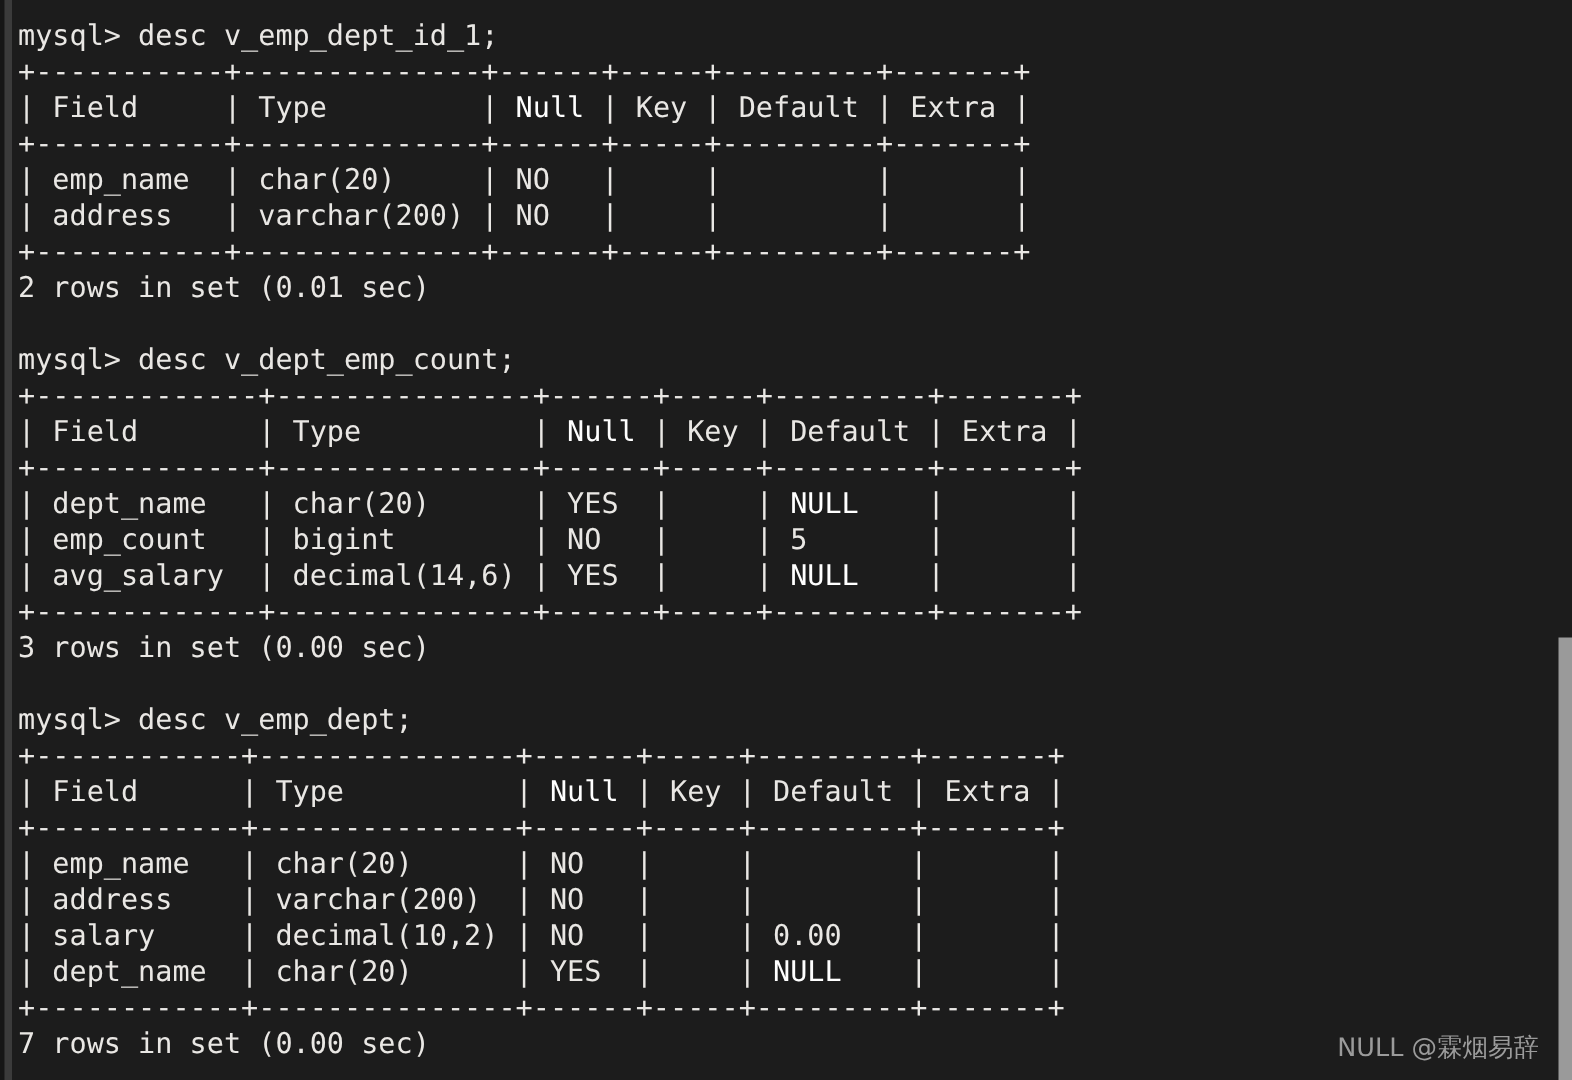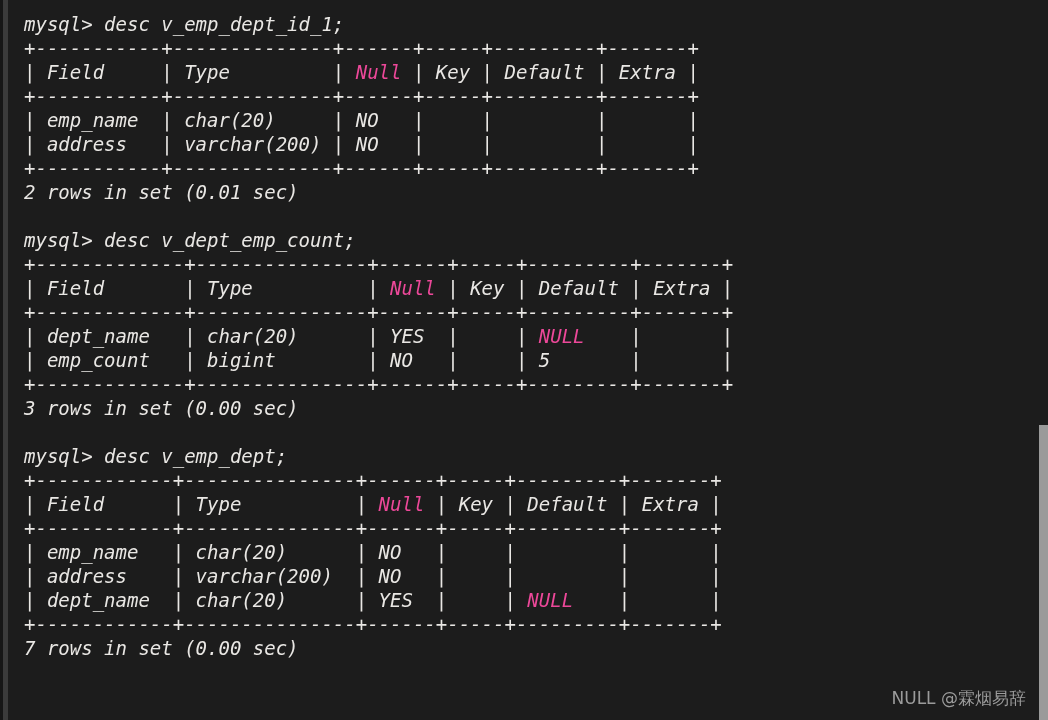--- a/index.html
+++ b/index.html
@@ -39,36 +39,35 @@
   .scrollbar-thumb {
     position: absolute;
     right: 0;
     top: 425px;
     width: 9px;
     height: 295px;
     background: #9a9a9a;
   }
   #terminal {
     position: absolute;
-    left: 24px;
+    left: 12px;
     top: 12px;
     width: 1000px;
-    font-style: italic;
   }
   .line {
     height: 24px;
     line-height: 24px;
     font-size: 19px;
     letter-spacing: 0px;
     color: #e9e7e4;
     white-space: pre;
     font-family: "DejaVu Sans Mono", "Liberation Mono", monospace;
   }
   .line.blank { color: transparent; }
-  .null-kw { color: #ec4899; }
+  .null-kw { color: #ffffff; }
   .watermark {
     position: absolute;
     right: 22px;
     bottom: 10px;
     font-size: 17px;
     color: #9b9b9b;
     font-family: "DejaVu Sans", "Liberation Sans", sans-serif;
     white-space: pre;
   }
 </style>
@@ -92,31 +91,33 @@
         <div class="line">2 rows in set (0.01 sec)</div>
       </div>
       <div class="line blank">&nbsp;</div>
       <div>
         <div class="line">mysql&gt; desc v_dept_emp_count;</div>
         <div class="line">+-------------+---------------+------+-----+---------+-------+</div>
         <div class="line">| Field       | Type          | <span class="null-kw">Null</span> | Key | Default | Extra |</div>
         <div class="line">+-------------+---------------+------+-----+---------+-------+</div>
         <div class="line">| dept_name   | char(20)      | YES  |     | <span class="null-kw">NULL</span>    |       |</div>
         <div class="line">| emp_count   | bigint        | NO   |     | 5       |       |</div>
+        <div class="line">| avg_salary  | decimal(14,6) | YES  |     | <span class="null-kw">NULL</span>    |       |</div>
         <div class="line">+-------------+---------------+------+-----+---------+-------+</div>
         <div class="line">3 rows in set (0.00 sec)</div>
       </div>
       <div class="line blank">&nbsp;</div>
       <div>
         <div class="line">mysql&gt; desc v_emp_dept;</div>
         <div class="line">+------------+---------------+------+-----+---------+-------+</div>
         <div class="line">| Field      | Type          | <span class="null-kw">Null</span> | Key | Default | Extra |</div>
         <div class="line">+------------+---------------+------+-----+---------+-------+</div>
         <div class="line">| emp_name   | char(20)      | NO   |     |         |       |</div>
         <div class="line">| address    | varchar(200)  | NO   |     |         |       |</div>
+        <div class="line">| salary     | decimal(10,2) | NO   |     | 0.00    |       |</div>
         <div class="line">| dept_name  | char(20)      | YES  |     | <span class="null-kw">NULL</span>    |       |</div>
         <div class="line">+------------+---------------+------+-----+---------+-------+</div>
         <div class="line">7 rows in set (0.00 sec)</div>
       </div>
     </div>
 
   <div class="scrollbar-track">
     <div class="scrollbar-thumb"></div>
   </div>
 

